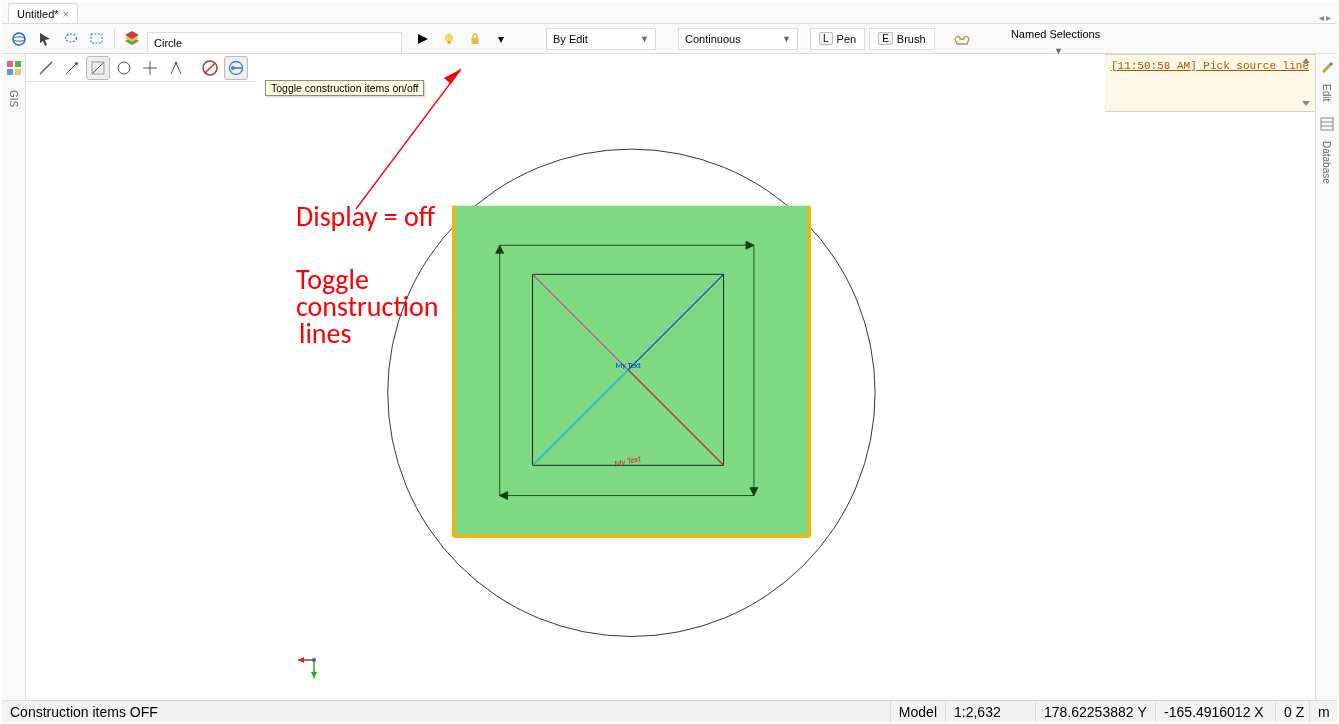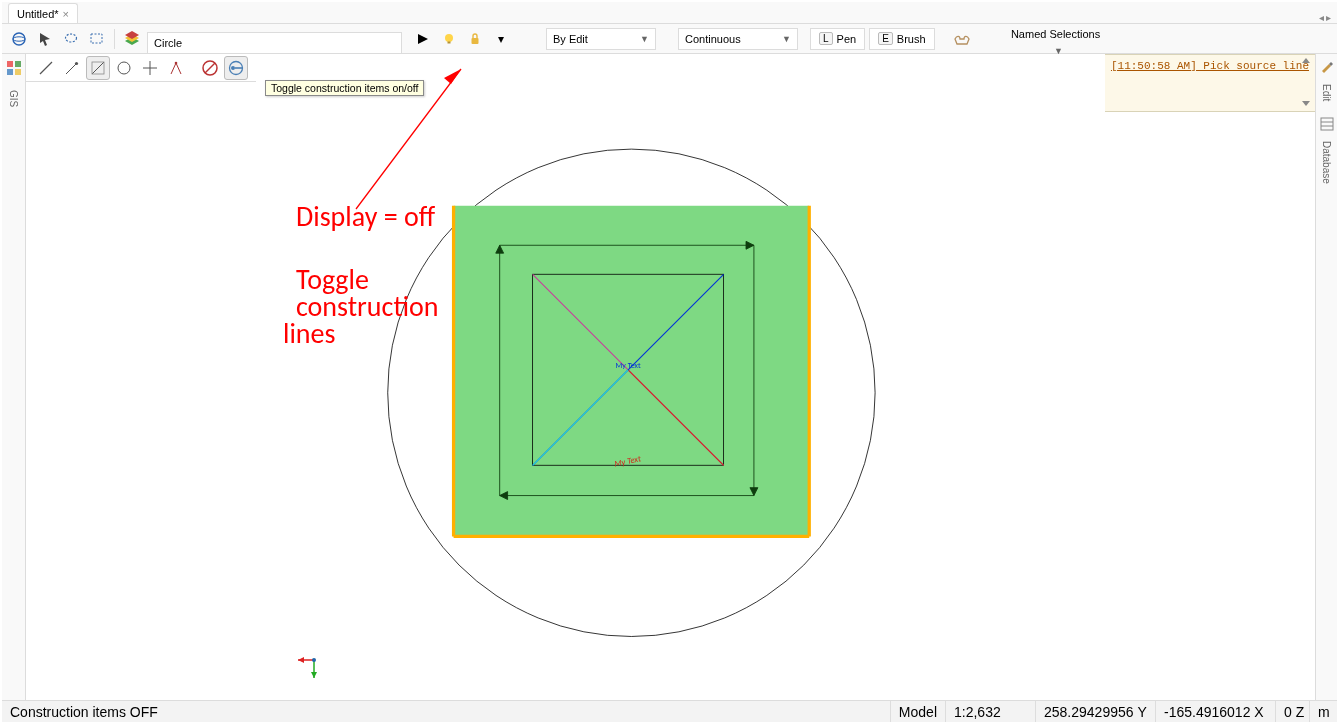--- a/index.html
+++ b/index.html
@@ -257,21 +257,21 @@
           <text x="565" y="388" fill="#cf2b1f" font-size="13" text-anchor="middle" font-family="Calibri" font-style="italic" transform="rotate(-12 565 388)">My Text</text>
         </svg>
 
         <svg style="position:absolute; left:0; top:0;" width="260" height="180">
           <line x1="205" y1="15" x2="100" y2="155" stroke="#ff0000" stroke-width="1.3"></line>
           <polygon points="205,15 195,30 188,24" fill="#ff0000"></polygon>
         </svg>
         <div class="anno" style="left:40px; top:145px;">Display = off</div>
         <div class="anno" style="left:40px; top:208px;">Toggle</div>
         <div class="anno" style="left:40px; top:235px;">construction</div>
-        <div class="anno" style="left:27px; top:262px;">lines</div>
+        <div class="anno" style="left:43px; top:262px;">lines</div>
 
         <svg class="axis-gizmo" width="40" height="40">
           <line x1="18" y1="18" x2="2" y2="18" stroke="#d22" stroke-width="1.5"></line>
             <polygon points="2,18 8,15 8,21" fill="#d22"></polygon>
           <line x1="18" y1="18" x2="18" y2="36" stroke="#2a2" stroke-width="1.5"></line>
             <polygon points="18,36 15,30 21,30" fill="#2a2"></polygon>
           <circle cx="18" cy="18" r="2" fill="#26a"></circle>
         </svg>
       </div>
 
@@ -304,21 +304,21 @@
       </div>
       <span class="vlabel">Database</span>
     </div>
   </div>
 
   <div class="statusbar">
     <div class="cell">Construction items OFF</div>
     <div class="cell">Model</div>
     <div class="cell" style="width:90px;">1:2,632</div>
     <div class="cell" style="width:120px;">
-      <span>258.29429956</span>&nbsp;<span>Y</span>
+      <span>178.62253882</span>&nbsp;<span>Y</span>
     </div>
     <div class="cell" style="width:120px;">
       <span>-165.4916012</span>&nbsp;<span>X</span>
     </div>
     <div class="cell" style="width:34px;">
       <span>0</span>&nbsp;<span>Z</span>
     </div>
     <div class="cell" style="width:28px;">m</div>
   </div>
 

